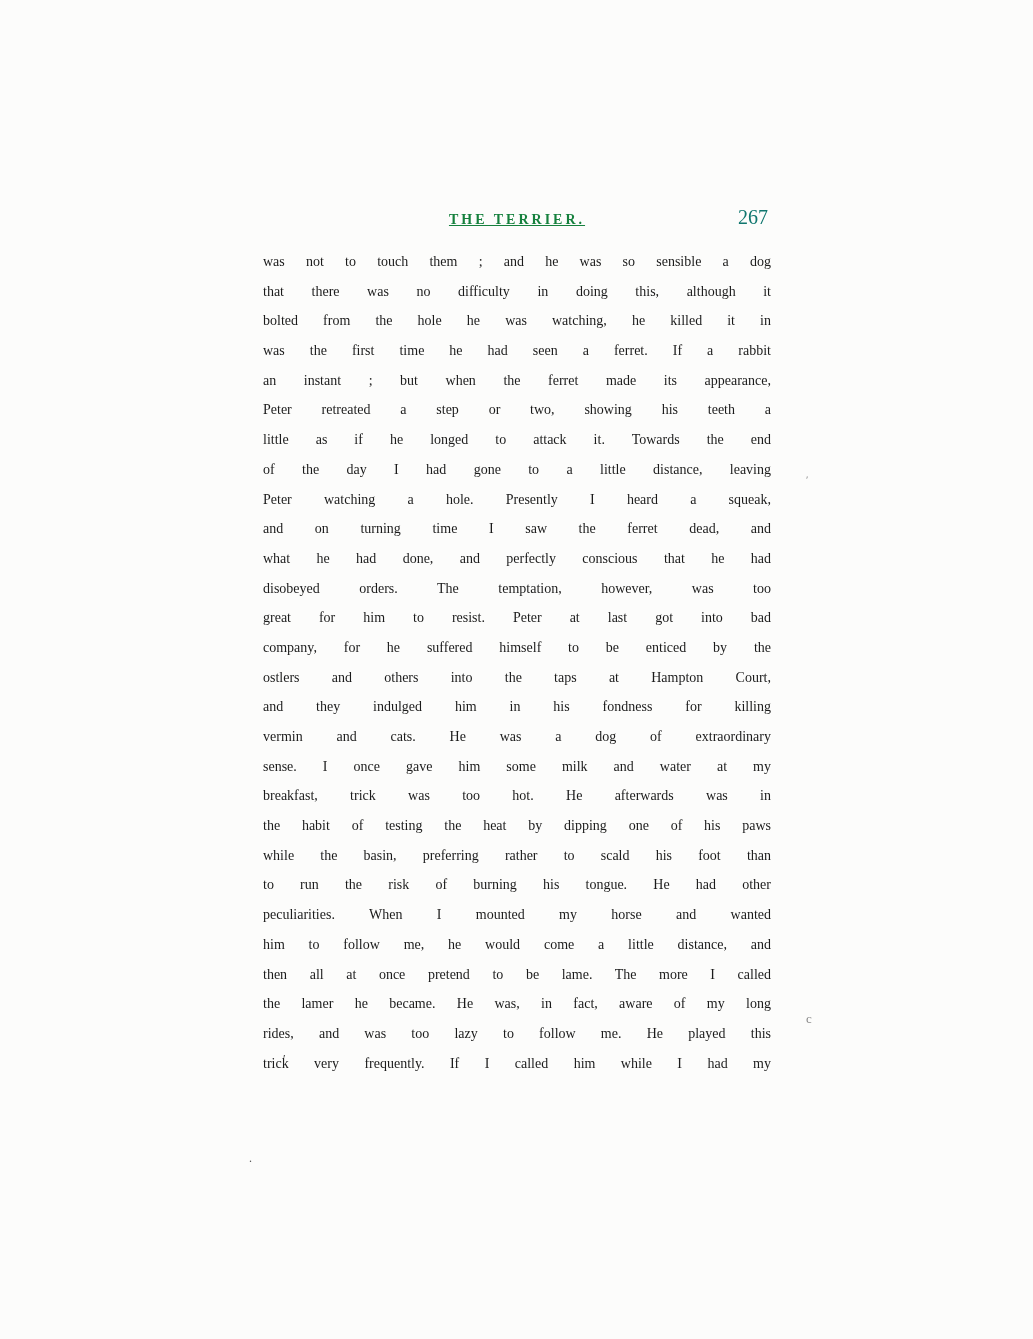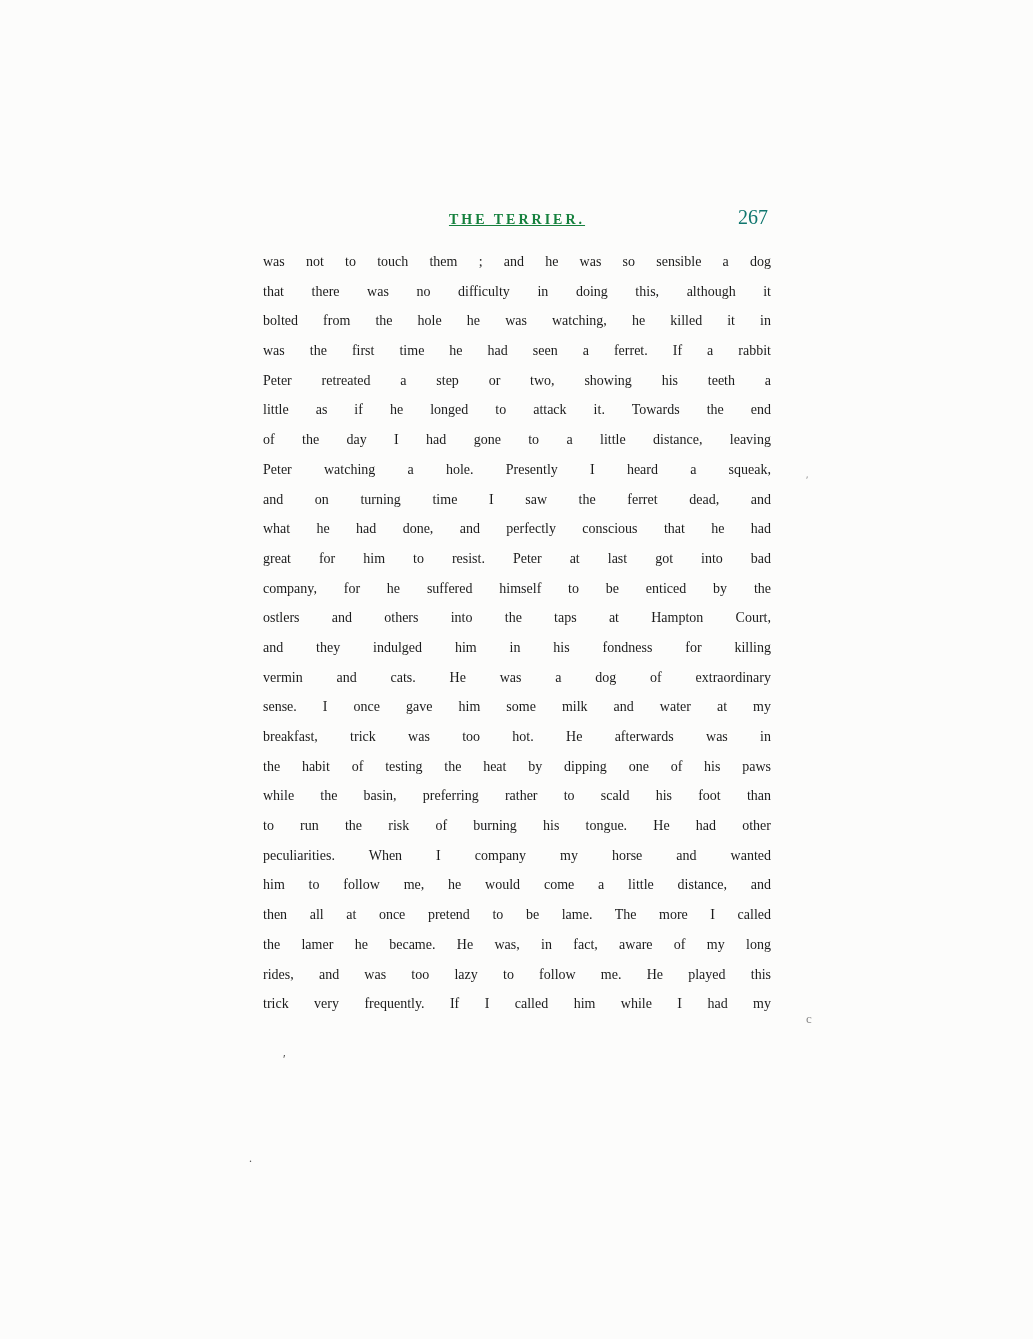--- a/index.html
+++ b/index.html
@@ -79,37 +79,39 @@
   <div class="running-header">
     <span class="running-title">THE TERRIER.</span>
     <span class="page-number">267</span>
   </div>
 
   <div class="text-block">
       <div class="line">was not to touch them ; and he was so sensible a dog</div>
       <div class="line">that there was no difficulty in doing this, although it</div>
       <div class="line">bolted from the hole he was watching, he killed it in</div>
       <div class="line">was the first time he had seen a ferret.  If a rabbit</div>
+      <div class="line">an instant ; but when the ferret made its appearance,</div>
       <div class="line">Peter retreated a step or two, showing his teeth a</div>
       <div class="line">little as if he longed to attack it.  Towards the end</div>
       <div class="line">of the day I had gone to a little distance, leaving</div>
       <div class="line">Peter watching a hole.  Presently I heard a squeak,</div>
       <div class="line">and on turning time I saw the ferret dead, and</div>
       <div class="line">what he had done, and perfectly conscious that he had</div>
+      <div class="line">disobeyed orders.  The temptation, however, was too</div>
       <div class="line">great for him to resist.  Peter at last got into bad</div>
       <div class="line">company, for he suffered himself to be enticed by the</div>
       <div class="line">ostlers and others into the taps at Hampton Court,</div>
       <div class="line">and they indulged him in his fondness for killing</div>
       <div class="line">vermin and cats.  He was a dog of extraordinary</div>
       <div class="line">sense.  I once gave him some milk and water at my</div>
       <div class="line">breakfast, trick was too hot.  He afterwards was in</div>
       <div class="line">the habit of testing the heat by dipping one of his paws</div>
       <div class="line">while the basin, preferring rather to scald his foot than</div>
       <div class="line">to run the risk of burning his tongue.  He had other</div>
-      <div class="line">peculiarities.  When I company my horse and wanted</div>
+      <div class="line">peculiarities.  When I mounted my horse and wanted</div>
       <div class="line">him to follow me, he would come a little distance, and</div>
       <div class="line">then all at once pretend to be lame.  The more I called</div>
       <div class="line">the lamer he became.  He was, in fact, aware of my long</div>
       <div class="line">rides, and was too lazy to follow me.  He played this</div>
       <div class="line">trick very frequently.  If I called him while I had my</div>
     </div>
 
   <span class="scan-artifact artifact-1">ʹ</span>
   <span class="scan-artifact artifact-2">c</span>
   <span class="scan-artifact artifact-3">ʹ</span>

